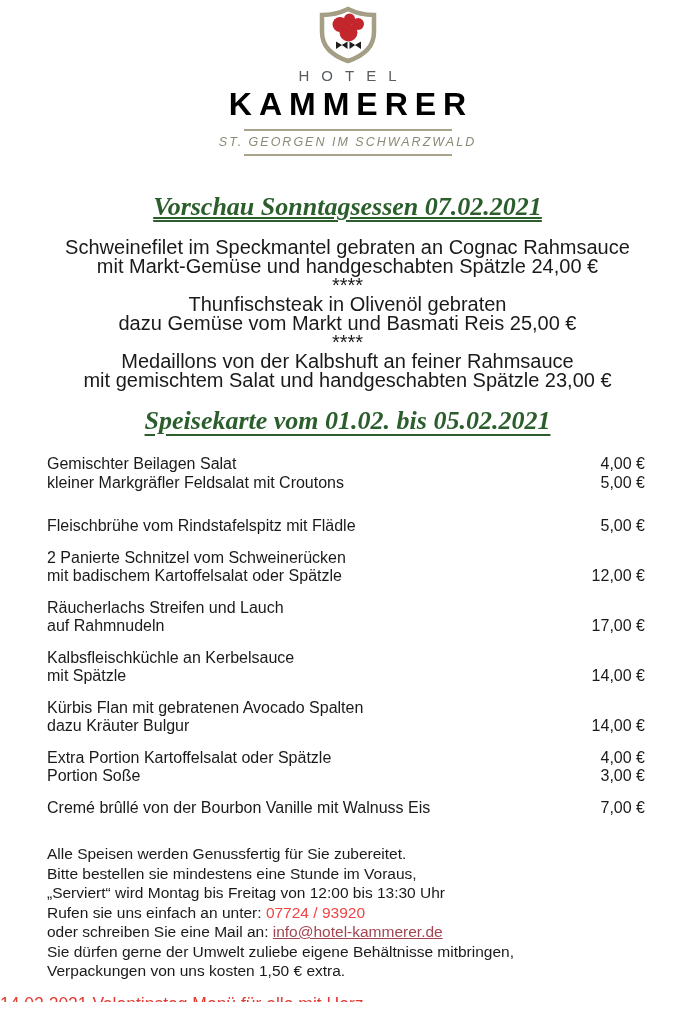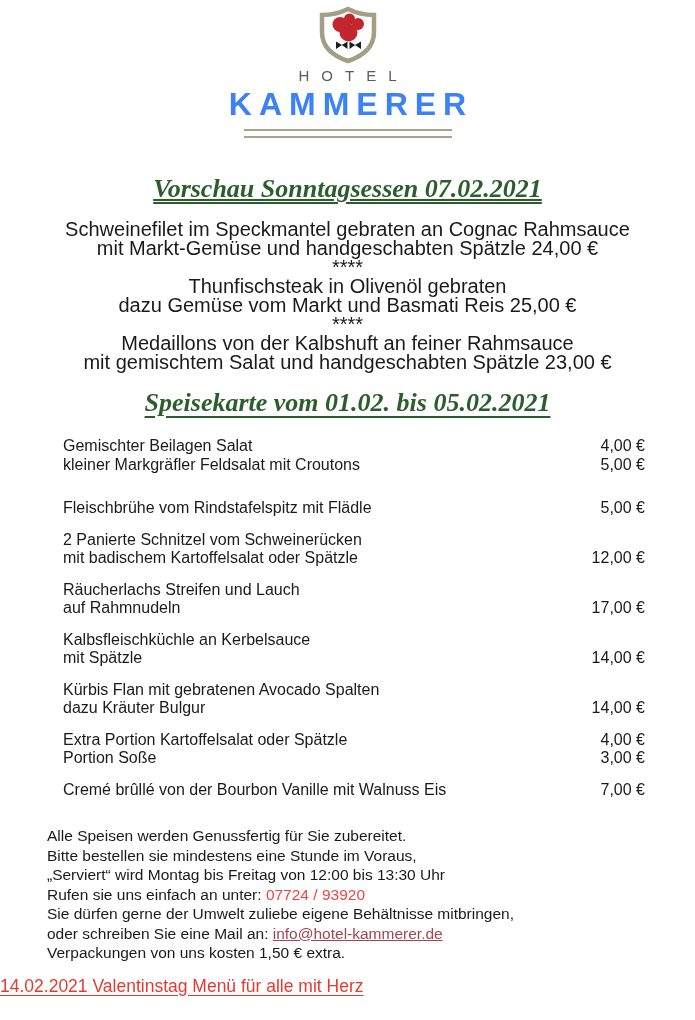--- a/index.html
+++ b/index.html
@@ -13,21 +13,21 @@
   }
   
   .logo-block{text-align:center;padding-top:6px;}
   .crest{display:block;margin:0 auto;}
   .logo-hotel{
     margin-top:3px;font-size:15px;font-weight:500;
     letter-spacing:12px;padding-left:12px;color:#585c60;
   }
   .logo-name{
     margin-top:2px;font-size:32px;font-weight:600;
-    letter-spacing:7px;padding-left:7px;color:#3b82f6;
+    letter-spacing:7px;padding-left:7px;color:#000000;
   }
   .logo-rule{width:208px;height:2px;background:#a8a38a;margin:6px auto 4px;}
   .logo-rule.bottom{margin:5px auto 0;}
   .logo-tagline{
     font-style:italic;font-size:12.5px;font-weight:500;
     letter-spacing:2px;color:#8b8a77;
   }
   
   .section-title{
     font-family:"Liberation Serif","DejaVu Serif",serif;
@@ -39,21 +39,21 @@
     text-decoration-thickness:2px;
     text-underline-offset:5px;
   }
   .title-sunday{margin-top:36px;text-decoration:underline;}
   .title-week{margin-top:16px;}
   
   .preview{margin-top:16px;text-align:center;}
   .preview p{margin:0;font-size:20px;line-height:19px;}
   
   .menu{margin-top:19px;padding:0 50px 0 47px;}
-  .menu-group{margin-bottom:13px;margin-left:16px;}
+  .menu-group{margin-bottom:13px;}
   .menu-group.gap-lg{margin-bottom:25px;}
   .menu-row{display:flex;justify-content:space-between;align-items:baseline;
     font-size:16px;line-height:18.5px;}
   .menu-row .dish{white-space:nowrap;}
   .menu-row .price{white-space:nowrap;}
   
   .notes{margin-top:27px;padding:0 40px 0 47px;}
   .notes p{margin:0;font-size:15.5px;line-height:19.5px;}
   .phone{color:#ef4444;}
   .email{color:#a24550;text-decoration:underline;cursor:pointer;}
@@ -75,20 +75,21 @@
       <circle cx="23" cy="18.5" r="7.5" fill="#c4262e"></circle>
       <circle cx="32.5" cy="13" r="5.5" fill="#c4262e"></circle>
       <circle cx="41" cy="18" r="6" fill="#c4262e"></circle>
       <circle cx="31.5" cy="26.5" r="9" fill="#c4262e"></circle>
       <path d="M19 35.5 L25 39 L19 43 Z M30.5 35.5 L24.8 39 L30.5 43 Z" fill="#1d1d1b"></path>
       <path d="M32.5 35.5 L38.2 39 L32.5 43 Z M44 35.5 L38 39 L44 43 Z" fill="#1d1d1b"></path>
     </svg>
     <div class="logo-hotel">HOTEL</div>
     <div class="logo-name">KAMMERER</div>
     <div class="logo-rule"></div>
+    <div class="logo-tagline">ST. GEORGEN IM SCHWARZWALD</div>
     <div class="logo-rule bottom"></div>
   </div>
 
   <h1 class="section-title title-sunday">
     <span class="u">Vorschau Sonntagsessen 07.02.2021</span>
   </h1>
 
   <div class="preview">
     <p>Schweinefilet im Speckmantel gebraten an Cognac Rahmsauce</p>
     <p>mit Markt-Gemüse und handgeschabten Spätzle 24,00 €</p>
@@ -186,22 +187,22 @@
       </div>
     </div>
 
   </div>
 
   <div class="notes">
     <p>Alle Speisen werden Genussfertig für Sie zubereitet.</p>
     <p>Bitte bestellen sie mindestens eine Stunde im Voraus,</p>
     <p>„Serviert“ wird Montag bis Freitag von 12:00 bis 13:30 Uhr</p>
     <p><span>Rufen sie uns einfach an unter: </span><span class="phone">07724 / 93920</span></p>
+    <p><span>oder schreiben Sie eine Mail an: </span><a class="email">info@hotel-kammerer.de</a></p>
     <p>Sie dürfen gerne der Umwelt zuliebe eigene Behältnisse mitbringen,</p>
-    <p><span>oder schreiben Sie eine Mail an: </span><a class="email">info@hotel-kammerer.de</a></p>
     <p>Verpackungen von uns kosten 1,50 € extra.</p>
   </div>
 
   <div class="valentine">
     <a>14.02.2021 Valentinstag Menü für alle mit Herz</a>
   </div>
 
 </div>
 
 </body></html>

